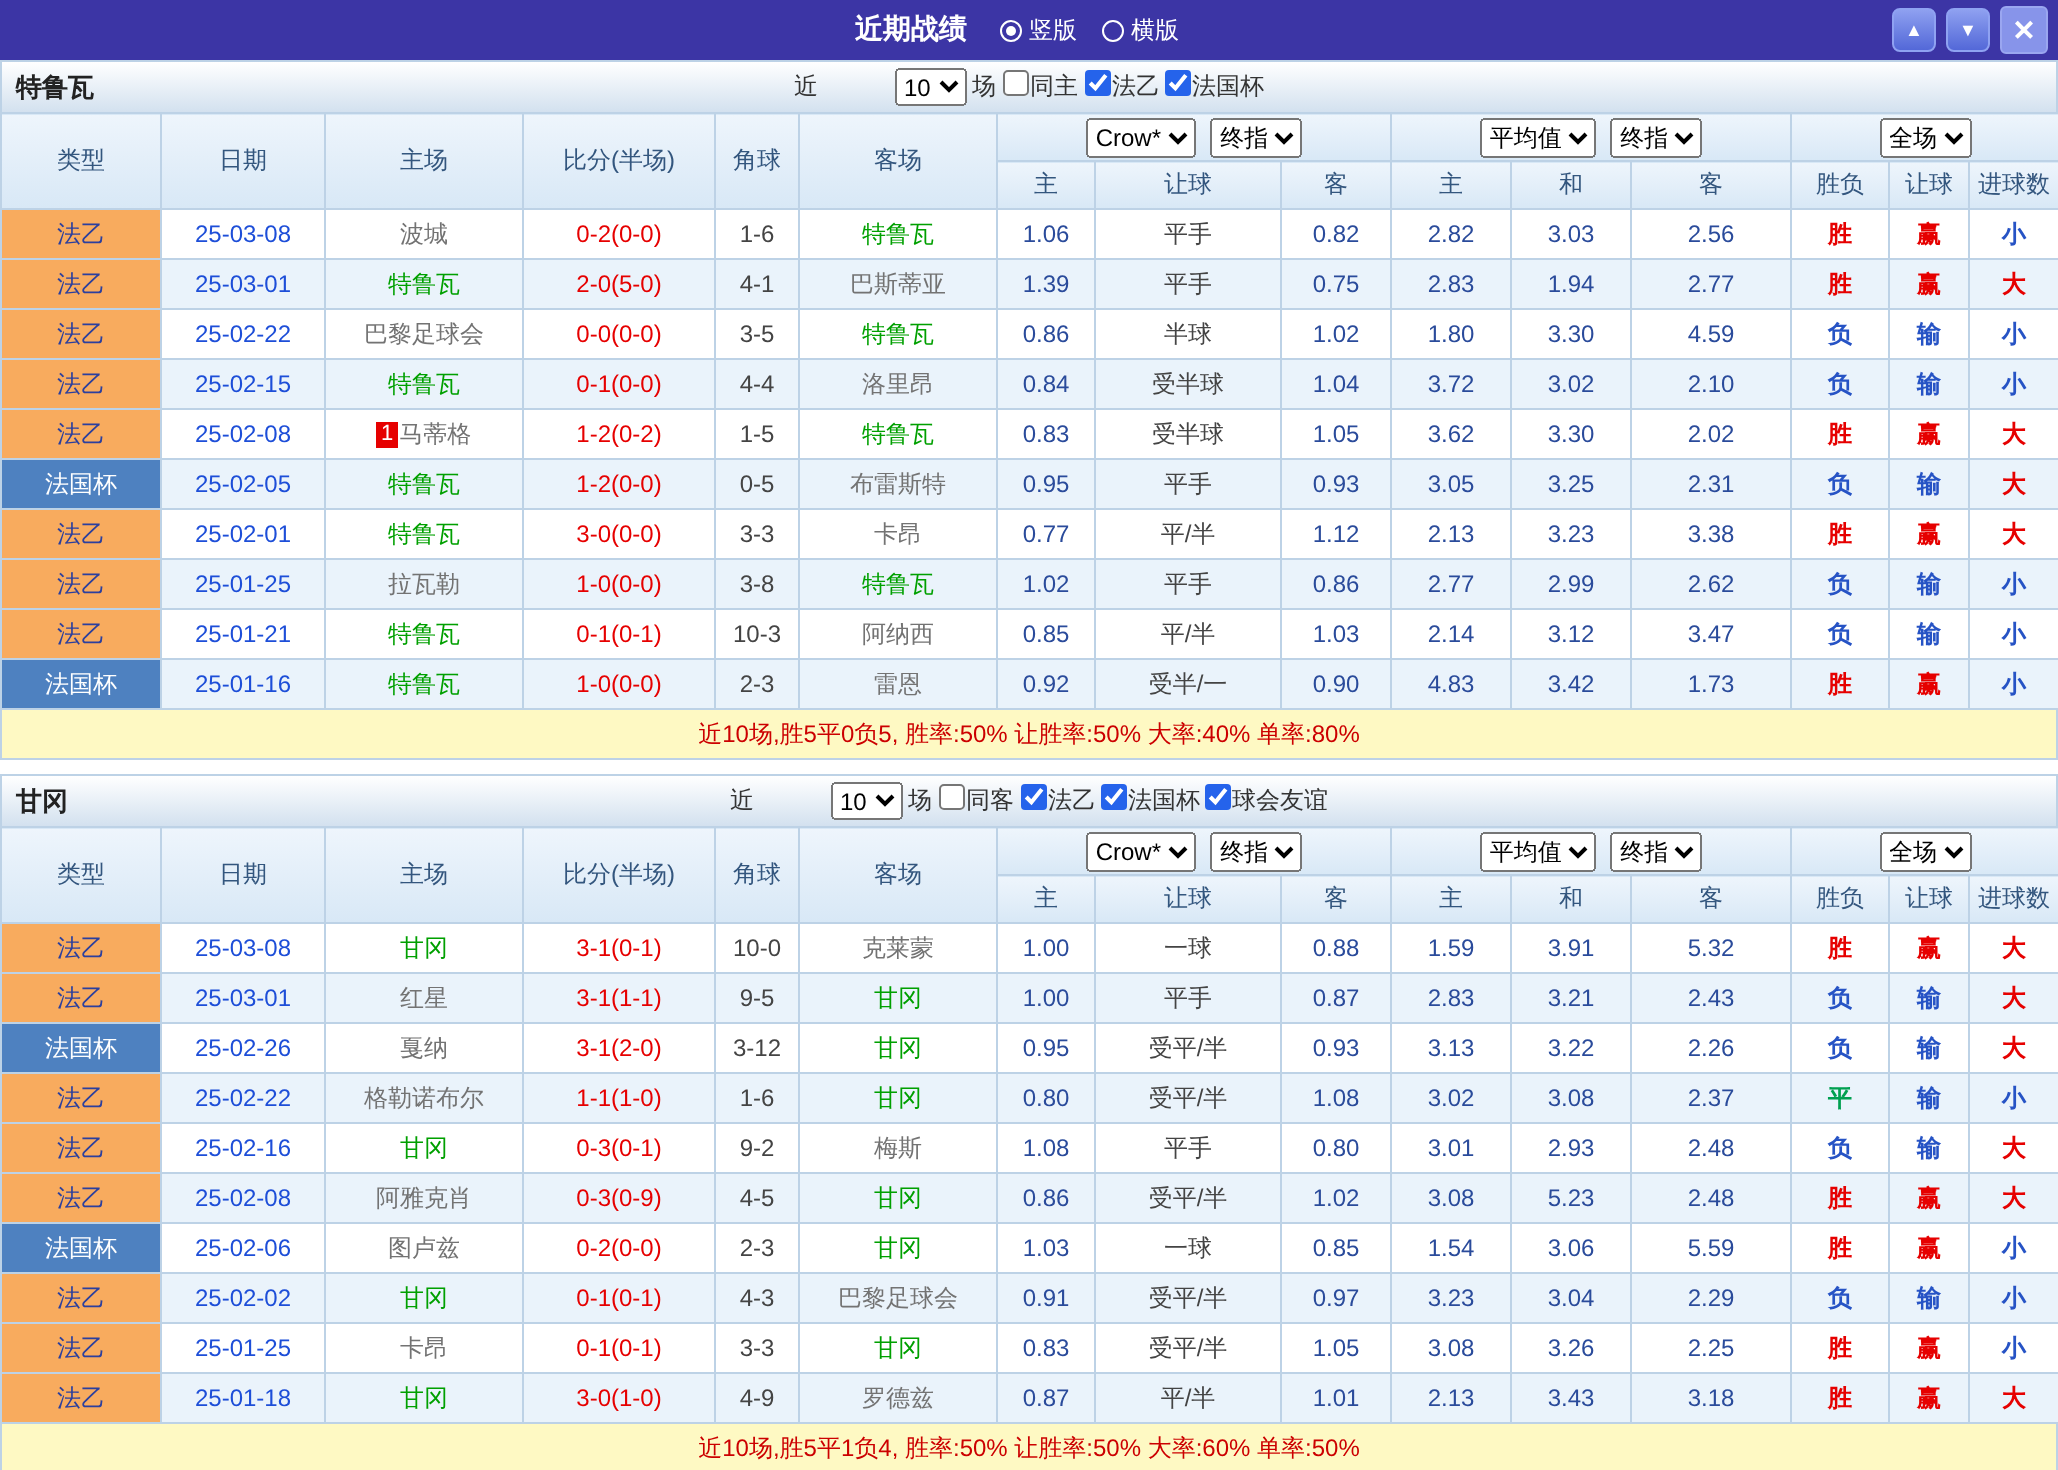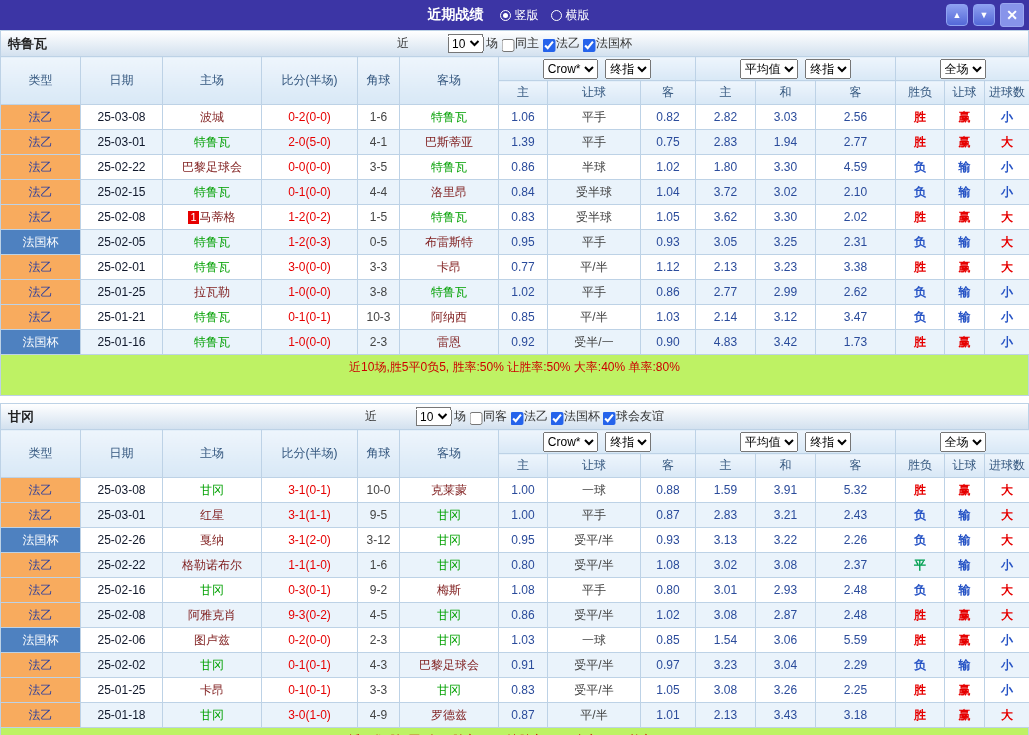--- a/index.html
+++ b/index.html
@@ -48,54 +48,54 @@
     background: linear-gradient(#ffffff, #d3e1ef);
     border: 1px solid #bdd2e6; border-bottom: none;
     display: flex; align-items: center; position: relative;
   }
   .team-name-label { margin-left: 7px; font-weight: bold; font-size: 13px; color: #222; }
   .filterbox {
     position: absolute; left: 50%; transform: translateX(-50%);
     display: flex; align-items: center; gap: 3px; white-space: nowrap;
   }
   .filterbox select { font-size: 12px; height: 19px; margin-left: 35px; }
-  .chk { display: inline-flex; align-items: flex-end; gap: 1px; cursor: pointer; }
+  .chk { display: inline-flex; align-items: flex-start; gap: 1px; cursor: pointer; }
   input[type="checkbox"] { width: 13px; height: 13px; accent-color: #2563eb; cursor: pointer; }
   
   table.grid { width: 1029px; border-collapse: collapse; table-layout: fixed; font-size: 12px; }
   table.grid th, table.grid td {
     border: 1px solid #bdd2e6; text-align: center; vertical-align: middle;
     overflow: hidden; white-space: nowrap; padding: 0; height: 25px;
   }
   table.grid thead th {
     background: linear-gradient(#eef5fc, #d8e8f6);
     color: #33567e; font-weight: normal; height: 24px;
   }
   .sel-th select { font-size: 12px; height: 20px; margin: 0 2px; }
   tbody tr:nth-child(even) td { background: #eaf3fb; }
   td.type-l2 { background: #f8ab5e !important; color: #2b3f9e; }
   td.type-cup { background: #4e81c0 !important; color: #fff; }
-  .c-date { color: #0f172a; }
+  .c-date { color: #1d4ed8; }
   .c-score { color: #e60000; }
   .c-corner { color: #444; }
   .c-handicap { color: #444; }
   .c-odds { color: #2a4b9b; }
   .c-res { font-weight: bold; }
   .c-res.red { color: #e60000; }
   .c-res.blue { color: #2653c5; }
   .c-res.green { color: #00a050; }
-  .team-name { color: #7f1d1d; cursor: pointer; }
+  .team-name { color: #737373; cursor: pointer; }
   .team-name.focus { color: #00a000; }
   .rank-badge {
     display: inline-block; background: #e60000; color: #fff; font-size: 11px;
     line-height: 13px; padding: 0 2px; margin-right: 1px; vertical-align: middle;
   }
   .summary {
-    height: 41px; line-height: 24px; text-align: center; color: #cc0000;
-    border: 1px solid #bdd2e6; border-top: none; background: #bef264; font-size: 12px;
+    height: 25px; line-height: 24px; text-align: center; color: #cc0000;
+    border: 1px solid #bdd2e6; border-top: none; background: #fef9c3; font-size: 12px;
   }
   .section-gap { height: 7px; }
 </style>
 </head>
 <body>
 
 <div class="topbar">
   <span class="tb-title">近期战绩</span>
   <label class="radio">
     <span class="rdot checked"></span>
@@ -272,21 +272,21 @@
           <td class="c-odds">3.30</td>
           <td class="c-odds">2.02</td>
           <td class="c-res red">胜</td>
           <td class="c-res red">赢</td>
           <td class="c-res red">大</td>
         </tr>
         <tr>
           <td class="type-cup">法国杯</td>
           <td class="c-date">25-02-05</td>
           <td class="c-team"><span class="team-name focus">特鲁瓦</span></td>
-          <td class="c-score">1-2(0-3)</td>
+          <td class="c-score">1-2(0-0)</td>
           <td class="c-corner">0-5</td>
           <td class="c-team"><span class="team-name">布雷斯特</span></td>
           <td class="c-odds">0.95</td>
           <td class="c-handicap">平手</td>
           <td class="c-odds">0.93</td>
           <td class="c-odds">3.05</td>
           <td class="c-odds">3.25</td>
           <td class="c-odds">2.31</td>
           <td class="c-res blue">负</td>
           <td class="c-res blue">输</td>
@@ -527,28 +527,28 @@
           <td class="c-odds">2.93</td>
           <td class="c-odds">2.48</td>
           <td class="c-res blue">负</td>
           <td class="c-res blue">输</td>
           <td class="c-res red">大</td>
         </tr>
         <tr>
           <td class="type-l2">法乙</td>
           <td class="c-date">25-02-08</td>
           <td class="c-team"><span class="team-name">阿雅克肖</span></td>
-          <td class="c-score">9-3(0-2)</td>
+          <td class="c-score">0-3(0-9)</td>
           <td class="c-corner">4-5</td>
           <td class="c-team"><span class="team-name focus">甘冈</span></td>
           <td class="c-odds">0.86</td>
           <td class="c-handicap">受平/半</td>
           <td class="c-odds">1.02</td>
           <td class="c-odds">3.08</td>
-          <td class="c-odds">2.87</td>
+          <td class="c-odds">5.23</td>
           <td class="c-odds">2.48</td>
           <td class="c-res red">胜</td>
           <td class="c-res red">赢</td>
           <td class="c-res red">大</td>
         </tr>
         <tr>
           <td class="type-cup">法国杯</td>
           <td class="c-date">25-02-06</td>
           <td class="c-team"><span class="team-name">图卢兹</span></td>
           <td class="c-score">0-2(0-0)</td>

